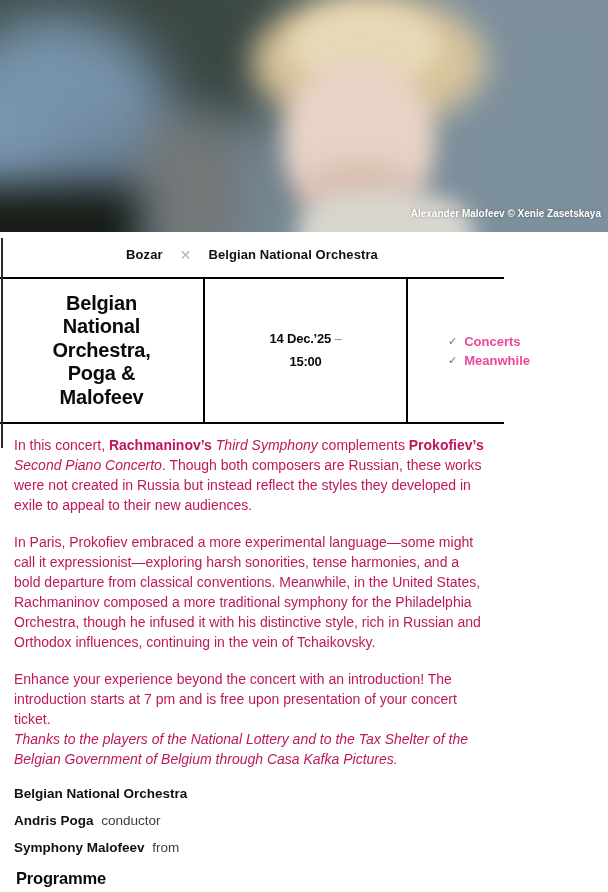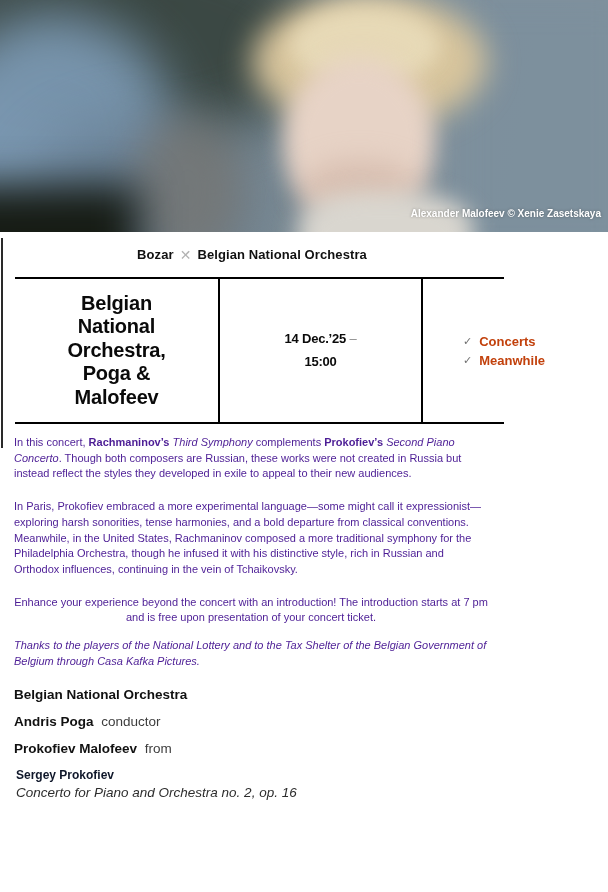--- a/index.html
+++ b/index.html
@@ -35,64 +35,63 @@
   .photo-credit {
     position: absolute; right: 7px; bottom: 13px;
     font-size: 10px; font-weight: 700; color: #ffffff;
     text-shadow: 0 0 3px rgba(0,0,0,.35);
   }
 
   
   .partner-bar {
     height: 45px;
     display: flex; align-items: center; justify-content: center;
-    gap: 6px;
+    gap: 17px;
     background: #fff;
   }
   .partner-bar .name { font-size: 13px; font-weight: 700; color: #111; letter-spacing: .1px; }
   .partner-bar .sep  { font-size: 14px; color: #b3b3b3; font-weight: 400; }
 
   
   .info-band {
     display: grid;
     grid-template-columns: 205px 203px 200px;
     border-top: 2px solid #000;
     border-bottom: 2px solid #000;
     height: 147px;
-    margin-left: 15px;
   }
   .info-cell { display: flex; align-items: center; justify-content: center; }
   .info-cell.c1 { border-right: 2px solid #000; }
   .info-cell.c2 { border-right: 2px solid #000; }
   .event-title {
     max-width: 128px;
     text-align: center;
     font-size: 20px; font-weight: 700; line-height: 1.17;
     color: #0a0a0a; letter-spacing: -0.2px;
   }
   .event-date { text-align: center; font-size: 13px; font-weight: 700; color: #0a0a0a; line-height: 1.7; letter-spacing: -0.2px; }
   .event-date .dash { color: #8a8a8a; font-weight: 400; }
   .tag-list { display: flex; flex-direction: column; gap: 4px; align-items: flex-start; margin-left: -38px; }
   .tag-item { display: flex; align-items: center; gap: 7px; }
   .tag-item .check { color: #6f6f6f; font-size: 11px; line-height: 1; }
-  .tag-item .lbl { font-size: 13px; font-weight: 700; color: #c2410c; }
+  .tag-item .lbl { font-size: 13px; font-weight: 700; color: #ec4899; }
 
   .left-tick { position: absolute; left: 1px; top: 238px; width: 2px; height: 210px; background: #2a2a2a; }
 
   
   .article { padding: 11px 16px 0 14px; }
   .article h1 {
     margin: 0 0 16px 0;
     font-size: 25px; font-weight: 700; color: #050505; letter-spacing: -0.4px;
   }
   .article p {
     margin: 0 0 17px 0;
-    font-size: 11px; line-height: 1.43; color: #4c1d95;
+    font-size: 14px; line-height: 1.43; color: #be185d;
   }
-  .article p.tight { margin-bottom: 12px; text-align: center; }
+  .article p.tight { margin-bottom: 0; }
   .article p.italic { font-style: italic; }
 
   .credits { margin: 16px 0 6px 0; }
   .credit-line { margin-bottom: 12px; font-size: 13.5px; }
   .credit-line .name { font-weight: 700; color: #111; }
   .credit-line .role { font-weight: 400; color: #3d3d3d; margin-left: 4px; text-align: center; }
 
   .programme h2 {
     margin: 14px 0 8px 2px;
     font-size: 16.5px; font-weight: 700; color: #0a0a0a; letter-spacing: -0.2px;
@@ -164,26 +163,27 @@
     <div class="credits">
       <div class="credit-line">
         <span class="name">Belgian National Orchestra</span>
         <span class="role"></span>
       </div>
       <div class="credit-line">
         <span class="name">Andris Poga</span>
         <span class="role">conductor</span>
       </div>
       <div class="credit-line">
-        <span class="name">Prokofiev Malofeev</span>
+        <span class="name">Symphony Malofeev</span>
         <span class="role">from</span>
       </div>
     </div>
 
     <div class="programme">
+      <h2>Programme</h2>
       <div class="prog-item">
         <div class="composer">Sergey Prokofiev</div>
         <div class="work">Concerto for Piano and Orchestra no. 2, op. 16</div>
       </div>
 
     </div>
   </div>
 
 </div>
 

